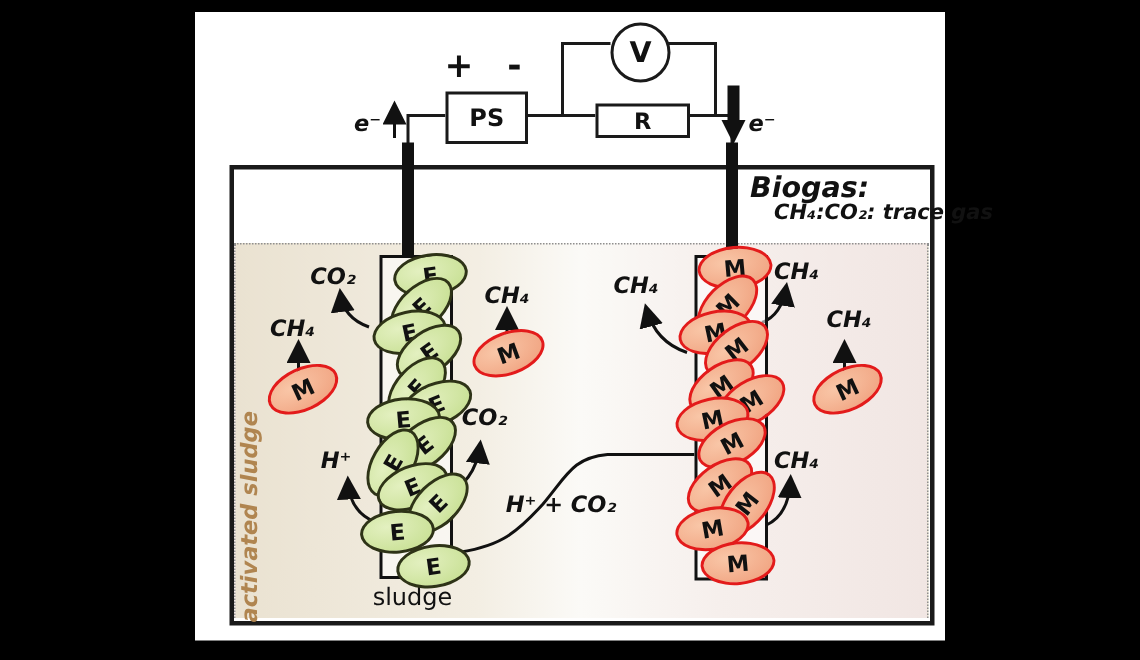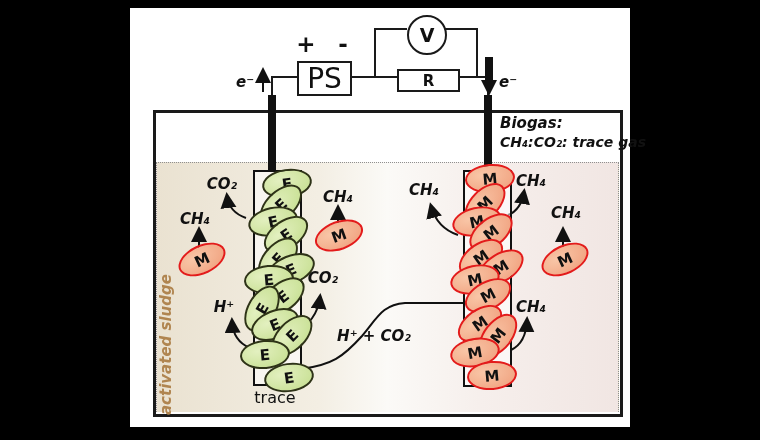--- a/index.html
+++ b/index.html
@@ -6,58 +6,58 @@
   .canvas{position:relative;width:760px;height:440px;background:#000;overflow:hidden;
           font-family:"DejaVu Sans","Liberation Sans",sans-serif;}
   .sheet{position:absolute;left:130px;top:8px;width:500px;height:419px;background:#fff;}
   
   .tank{position:absolute;left:153px;top:110px;width:464px;height:301px;border:3px solid #1a1a1a;background:#fff;}
   .liquid{position:absolute;left:156px;top:162px;width:461px;height:249px;
           border-top:1px dotted #8f8f8f;border-left:1px dotted #8f8f8f;border-right:1px dotted #8f8f8f;
           background:linear-gradient(90deg,#eae2d1 0%,#f3eee3 35%,#fbfaf7 50%,#f6efec 70%,#f1e6e3 100%);}
   
   .ps-box{position:absolute;left:297px;top:61px;width:51px;height:31px;border:2px solid #1a1a1a;background:#fff;
-          display:flex;align-items:center;justify-content:center;font-size:28px;font-weight:400;color:#111;}
+          display:flex;align-items:center;justify-content:center;font-size:16px;font-weight:700;color:#111;}
   .r-box{position:absolute;left:397px;top:69px;width:59px;height:19px;border:2px solid #1a1a1a;background:#fff;
          display:flex;align-items:center;justify-content:center;font-size:15px;font-weight:600;color:#111;}
   .v-circle{position:absolute;left:407px;top:15px;width:36px;height:36px;border:2px solid #1a1a1a;border-radius:50%;
             background:#fff;display:flex;align-items:center;justify-content:center;font-size:19px;font-weight:600;color:#111;}
   .sign{position:absolute;top:31px;width:24px;text-align:center;font-size:23px;font-weight:700;color:#111;}
   .e-label{position:absolute;top:73px;font-size:15px;font-style:italic;font-weight:600;color:#111;}
   .rod{position:absolute;top:95px;width:8px;height:77px;background:#111;}
   
   .electrode{position:absolute;top:170px;width:45px;border:2px solid #111;background:rgba(255,255,255,0.55);}
   .electrode-label{position:absolute;top:388px;text-align:center;font-size:16px;color:#111;}
   
   .cell{position:absolute;width:46px;height:25px;border-radius:50%;
         display:flex;align-items:center;justify-content:center;font-size:15px;font-weight:700;color:#111;}
   .cell.e{border:2px solid #2e3317;background:radial-gradient(ellipse at 35% 35%,#e3f0c0,#c3dd8c);}
   .cell.m{border:2px solid #e31b1b;background:radial-gradient(ellipse at 35% 35%,#f9c7a8,#ef9d7a);}
   
   .gas-label{position:absolute;font-size:15px;font-style:italic;font-weight:600;color:#111;white-space:nowrap;
              transform:translate(-50%,-50%);}
-  .biogas{position:absolute;left:500px;font-size:15px;font-style:italic;font-weight:600;color:#111;white-space:nowrap;}
+  .biogas{position:absolute;left:500px;font-size:19px;font-style:italic;font-weight:600;color:#111;white-space:nowrap;}
   .biogas.l2{font-size:14px;}
   .sludge-v{position:absolute;left:157px;top:287px;height:128px;width:18px;
             writing-mode:vertical-rl;transform:rotate(180deg);
             font-size:15px;font-style:italic;font-weight:600;color:#b08550;white-space:nowrap;}
   svg.overlay{position:absolute;left:0;top:0;pointer-events:none;}
 </style>
 </head>
 <body>
 
 <div class="canvas">
   <div class="sheet"></div>
 
   <div class="tank"></div>
   <div class="liquid"></div>
   <div class="sludge-v">activated sludge</div>
 
   <div class="biogas" style="top:114px;">Biogas:</div>
-  <div class="biogas l2" style="top:134px;">CH₄:CO₂: trace gas</div>
+  <div class="biogas l2" style="top:134px;margin-left:16px;">CH₄:CO₂: trace gas</div>
 
   <svg class="overlay" width="760" height="440" viewBox="0 0 760 440">
     <defs>
       <marker id="ah" markerWidth="9" markerHeight="9" refX="6" refY="4" orient="auto">
         <path d="M0,0 L8,4 L0,8 z" fill="#111"></path>
       </marker>
     </defs>
 
     <path d="M272,97 L272,77 L297,77" fill="none" stroke="#1a1a1a" stroke-width="2"></path>
     <path d="M348,77 L397,77" fill="none" stroke="#1a1a1a" stroke-width="2"></path>
@@ -90,21 +90,21 @@
       <span>R</span>
     </div>
   <div class="v-circle">
       <span>V</span>
     </div>
   <div class="e-label" style="left:236px;">e⁻</div>
   <div class="e-label" style="left:499px;">e⁻</div>
 
   <div class="electrode" style="left:253px;height:212px;"></div>
   <div class="electrode" style="left:463px;height:213px;"></div>
-  <div class="electrode-label" style="left:245px;width:60px;">trace</div>
+  <div class="electrode-label" style="left:245px;width:60px;">sludge</div>
 
   <div id="gen">
       <div class="cell e" style="left: 262px; top: 169px; transform: rotate(-8deg);">E</div>
       <div class="cell e" style="left: 256px; top: 190px; transform: rotate(-42deg);">E</div>
       <div class="cell e" style="left: 248px; top: 207px; transform: rotate(-12deg);">E</div>
       <div class="cell e" style="left: 261px; top: 220px; transform: rotate(-35deg);">E</div>
       <div class="cell e" style="left: 253px; top: 244px; transform: rotate(-48deg);">E</div>
       <div class="cell e" style="left: 266px; top: 255px; transform: rotate(-22deg);">E</div>
       <div class="cell e" style="left: 244px; top: 265px; transform: rotate(-5deg);">E</div>
       <div class="cell e" style="left: 258px; top: 282px; transform: rotate(-38deg);">E</div>

